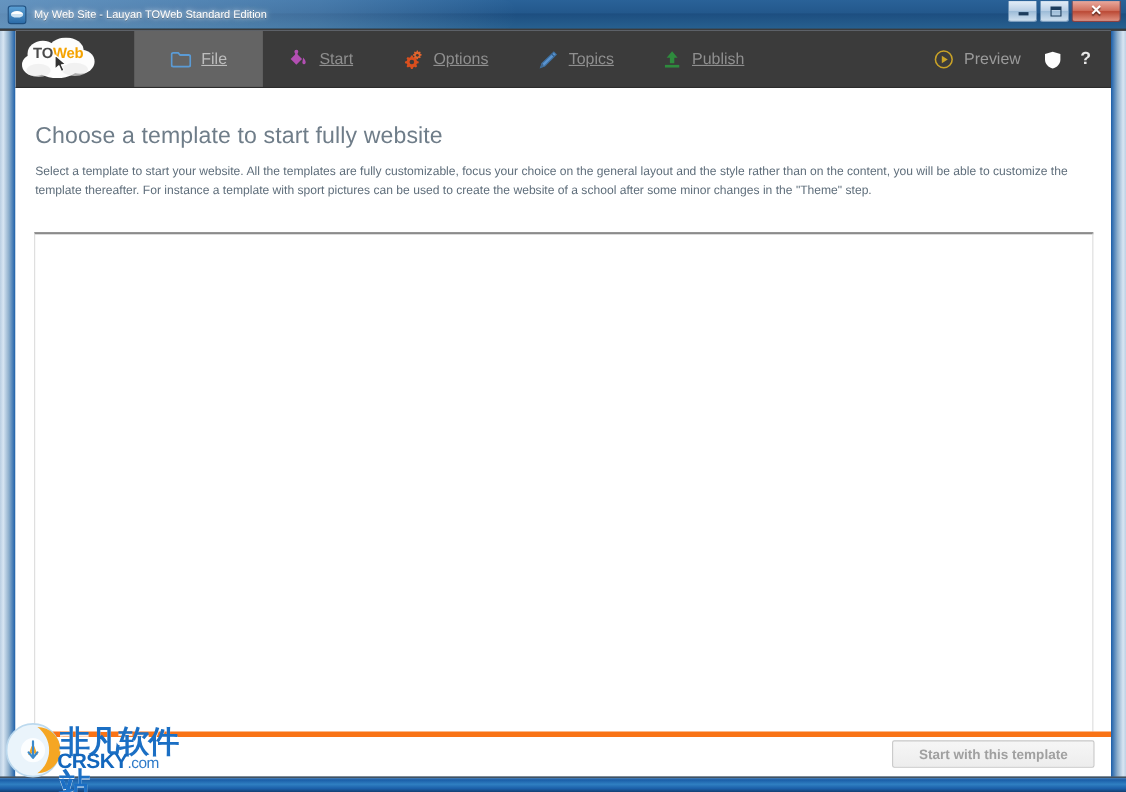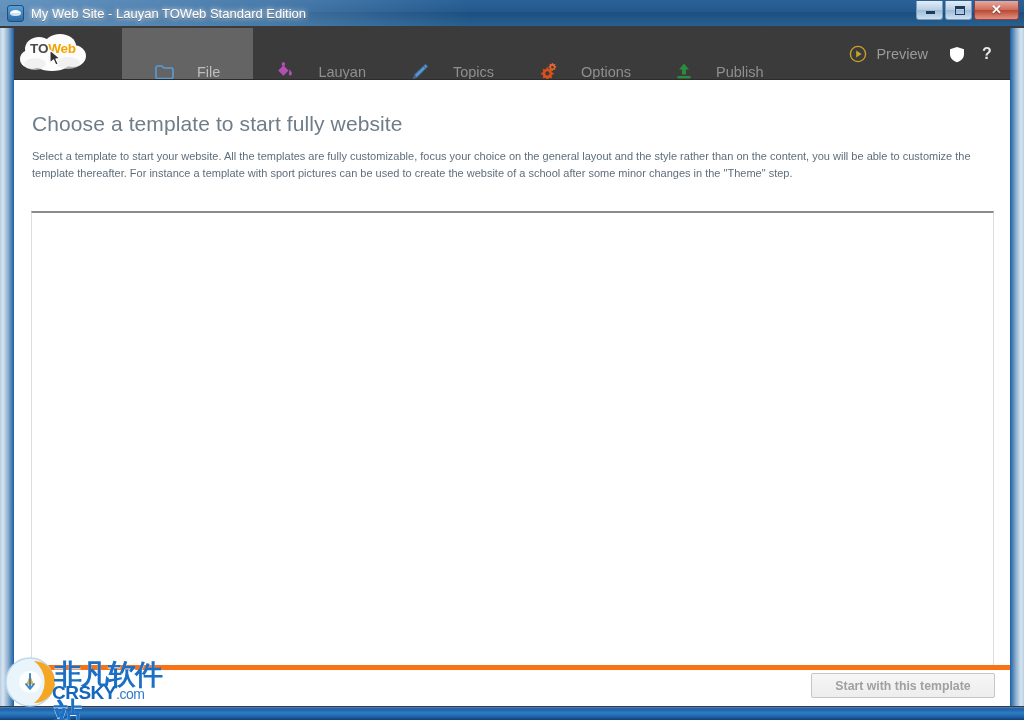--- a/index.html
+++ b/index.html
@@ -83,21 +83,21 @@
     align-items: center;
     justify-content: center;
   }
   .app-icon span {
     display: block;
     width: 11px; height: 6px;
     border-radius: 50% 50% 45% 45%;
     background: linear-gradient(to bottom, #ffffff 0 45%, #cfe3f2 45% 100%);
   }
   .title-text {
-    font-size: 13px;
+    font-size: 10px;
     color: #ffffff;
     text-shadow: 0 0 4px rgba(255,255,255,0.75), 0 0 7px rgba(255,255,255,0.5), 0 1px 0 rgba(0,0,0,0.35);
     white-space: nowrap;
   }
 
   
   .win-buttons {
     position: absolute;
     right: 5px; top: 1px;
     display: flex;
@@ -204,27 +204,28 @@
 
   .nav {
     position: absolute;
     left: 108px; top: 0;
     height: 52px;
     display: flex;
     align-items: stretch;
   }
   .nav-item {
     display: flex;
-    align-items: flex-end;
-    gap: 23px;
+    align-items: center;
+    gap: 9px;
     padding: 0 22px;
     color: #8f8f8f;
     font-size: 14.5px;
     cursor: default;
     user-select: none;
+    text-decoration: underline;
   }
   .nav-item.active {
     background: #646464;
     color: #bdbdbd;
     padding: 0 33px;
   }
   .nav-icon { display: flex; align-items: center; }
 
   .ribbon-right {
     position: absolute;
@@ -426,52 +427,52 @@
 
         <div class="nav-item">
           <span class="nav-icon">
             <svg width="20" height="18" viewBox="0 0 20 18">
               <path d="M3.2 8.6 L8.4 3.4 L13.6 8.6 L8.4 13.8 Z" fill="#b34fb3"></path>
               <path d="M8.4 1.2 L8.4 5.0" stroke="#b34fb3" stroke-width="2" stroke-linecap="round"></path>
               <circle cx="8.4" cy="2.0" r="1.8" fill="#b34fb3"></circle>
               <path d="M14.6 7.2 C17.2 10.4 17.6 12.2 16.0 13.2 C14.6 14.0 13.4 12.6 14.0 11.0 Z" fill="#b34fb3"></path>
             </svg>
           </span>
-          <span>Lauyan</span>
-        </div>
-
-        <div class="nav-item">
-          <span class="nav-icon">
-            <svg width="20" height="18" viewBox="0 0 20 18">
-              <path d="M15.5 2.3 L17.7 4.5 L7.2 15 L3.4 16.4 L4.8 12.6 Z" fill="#5a93cf" stroke="#3d6f9f" stroke-width="1"></path>
-              <path d="M13.6 4.2 L15.8 6.4" stroke="#2f5c86" stroke-width="1"></path>
-              <path d="M3.4 16.4 L4.8 12.6 L6.4 14.4 Z" fill="#43678d"></path>
-            </svg>
-          </span>
-          <span>Topics</span>
+          <span>Start</span>
         </div>
 
         <div class="nav-item">
           <span class="nav-icon">
             <svg width="20" height="18" viewBox="0 0 20 18">
               <g fill="#d94f1e">
                 <path d="M8.6 5.4 l1.6 0 0.35 1.5 1.2 .6 1.35-.75 1.15 1.15 -.75 1.35 .6 1.2 1.5 .35 0 1.6 -1.5 .35 -.6 1.2 .75 1.35 -1.15 1.15 -1.35-.75 -1.2 .6 -.35 1.5 -1.6 0 -.35-1.5 -1.2-.6 -1.35 .75 -1.15-1.15 .75-1.35 -.6-1.2 -1.5-.35 0-1.6 1.5-.35 .6-1.2 -.75-1.35 1.15-1.15 1.35 .75 1.2-.6 Z"></path>
               </g>
               <circle cx="9.4" cy="11.4" r="2.1" fill="#3b3b3b"></circle>
               <g fill="#e0652e">
                 <path d="M13.9 1.0 l1.0 0 .22 .95 .76 .38 .85-.47 .72 .72 -.47 .85 .38 .76 .95 .22 0 1.0 -.95 .22 -.38 .76 .47 .85 -.72 .72 -.85-.47 -.76 .38 -.22 .95 -1.0 0 -.22-.95 -.76-.38 -.85 .47 -.72-.72 .47-.85 -.38-.76 -.95-.22 0-1.0 .95-.22 .38-.76 -.47-.85 .72-.72 .85 .47 .76-.38 Z"></path>
               </g>
               <circle cx="14.4" cy="5.3" r="1.25" fill="#3b3b3b"></circle>
             </svg>
           </span>
           <span>Options</span>
         </div>
 
         <div class="nav-item">
           <span class="nav-icon">
+            <svg width="20" height="18" viewBox="0 0 20 18">
+              <path d="M15.5 2.3 L17.7 4.5 L7.2 15 L3.4 16.4 L4.8 12.6 Z" fill="#5a93cf" stroke="#3d6f9f" stroke-width="1"></path>
+              <path d="M13.6 4.2 L15.8 6.4" stroke="#2f5c86" stroke-width="1"></path>
+              <path d="M3.4 16.4 L4.8 12.6 L6.4 14.4 Z" fill="#43678d"></path>
+            </svg>
+          </span>
+          <span>Topics</span>
+        </div>
+
+        <div class="nav-item">
+          <span class="nav-icon">
             <svg width="18" height="18" viewBox="0 0 18 18">
               <path d="M9 1.5 L14 7.5 L11 7.5 L11 12.5 L7 12.5 L7 7.5 L4 7.5 Z" fill="#2e8b3d"></path>
               <rect x="2.5" y="14" width="13" height="2.4" fill="#2e8b3d"></rect>
             </svg>
           </span>
           <span>Publish</span>
         </div>
 
       </div>
 

